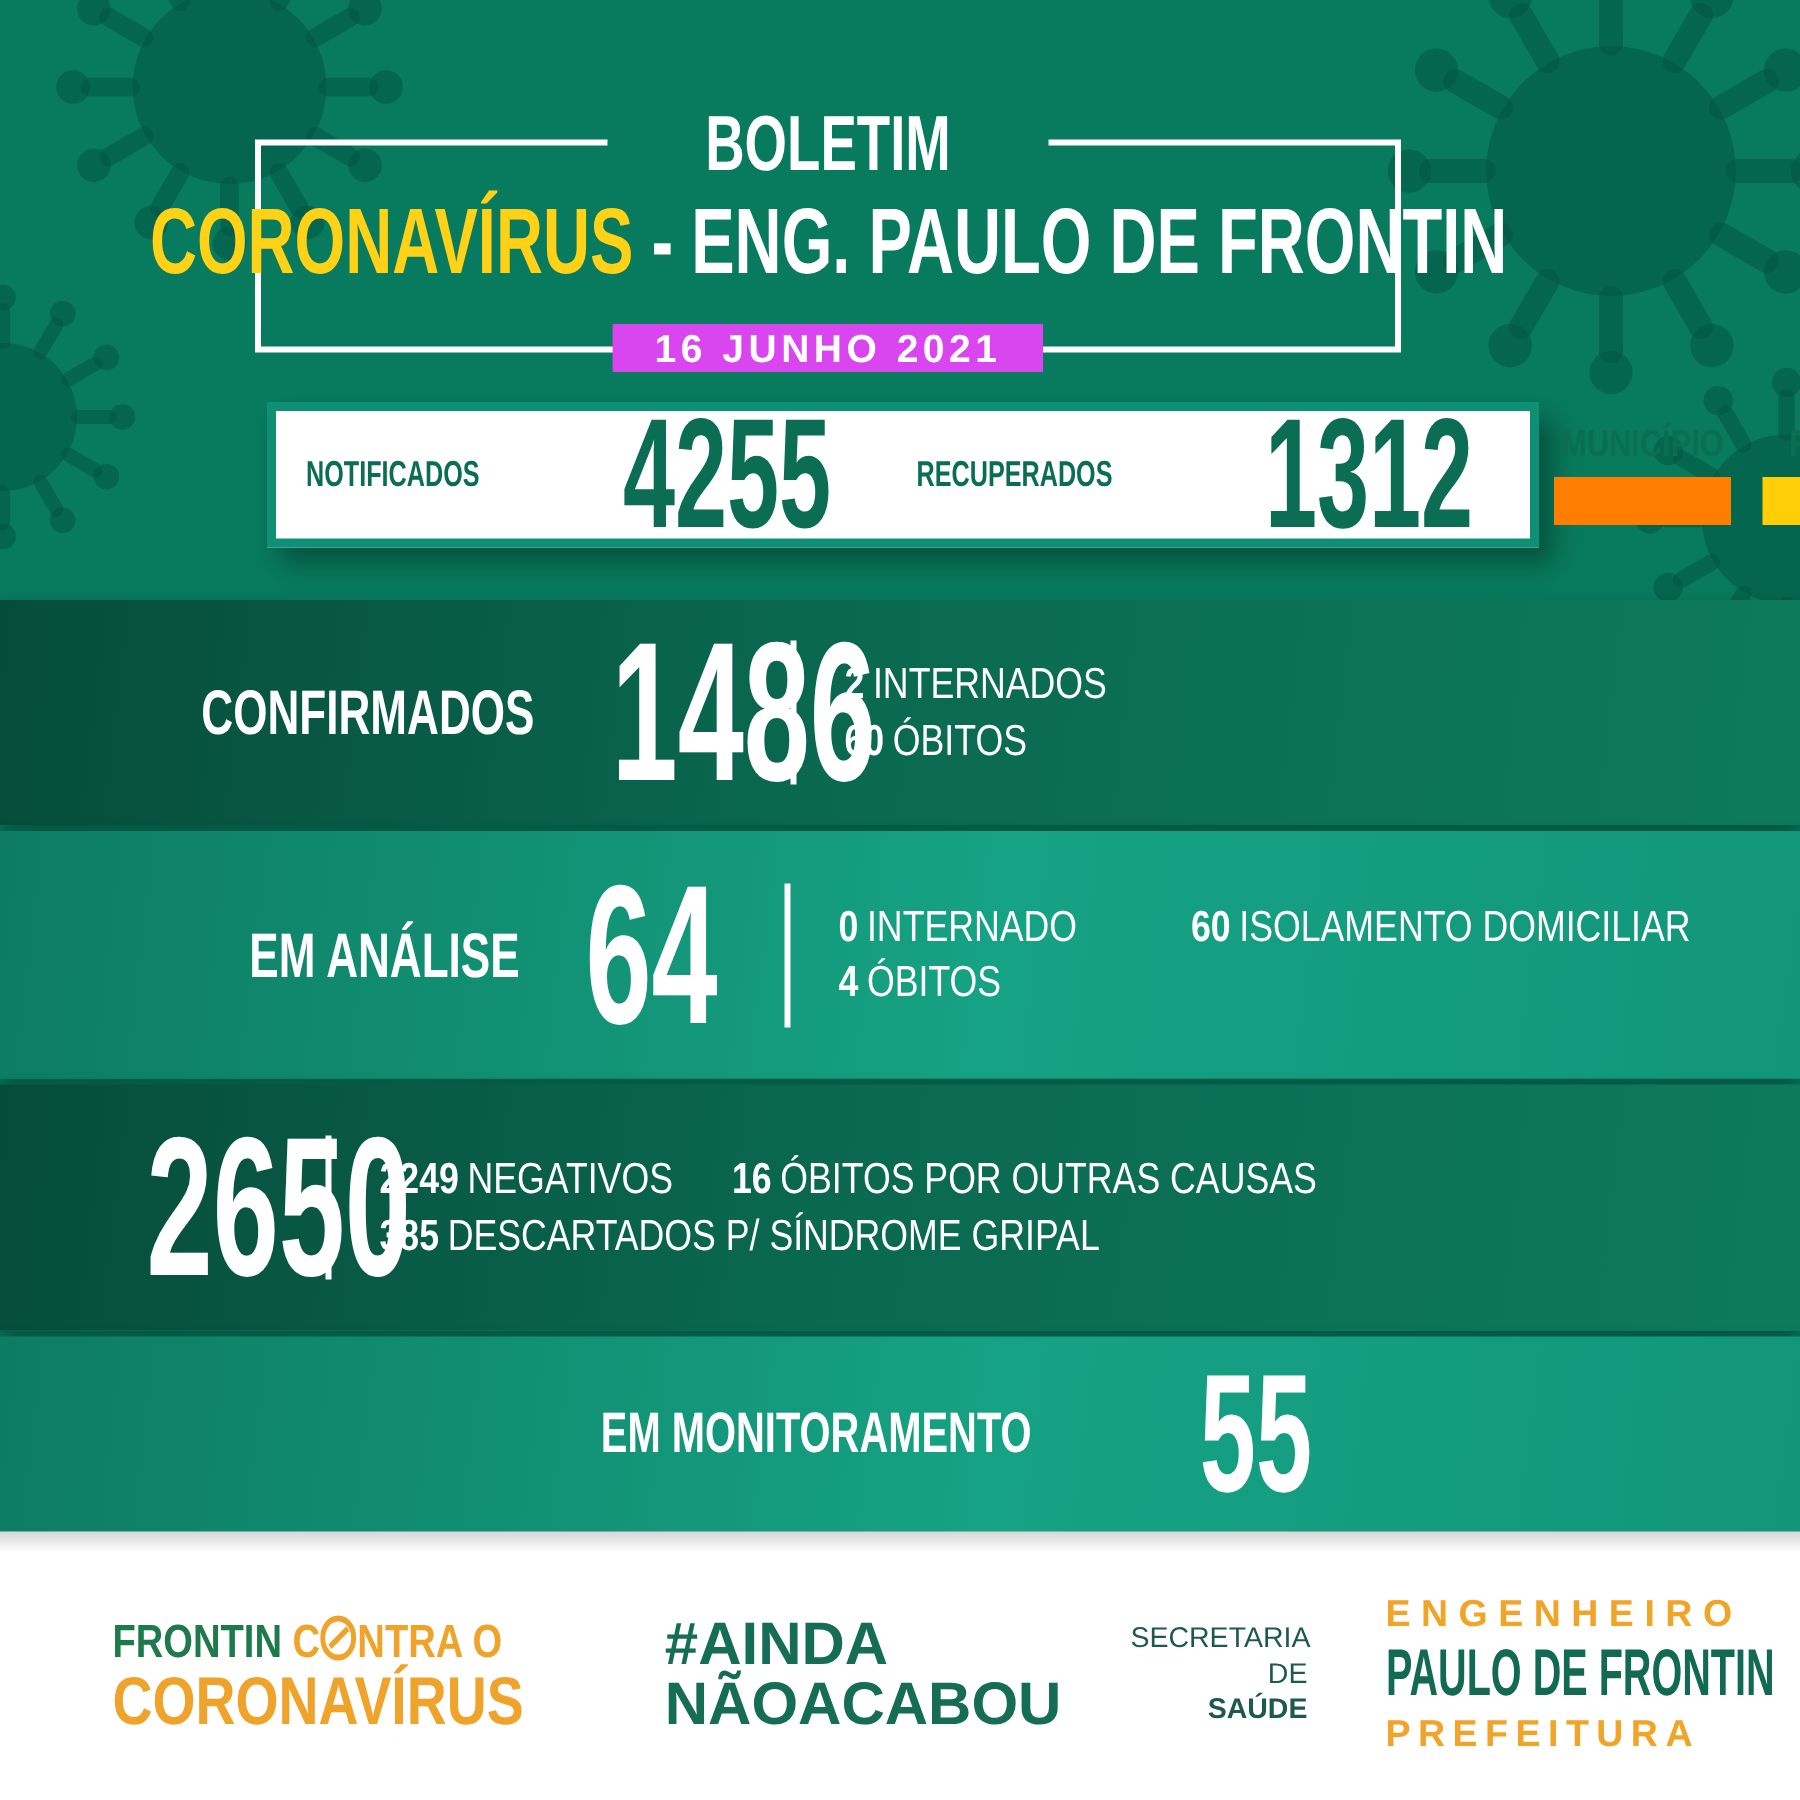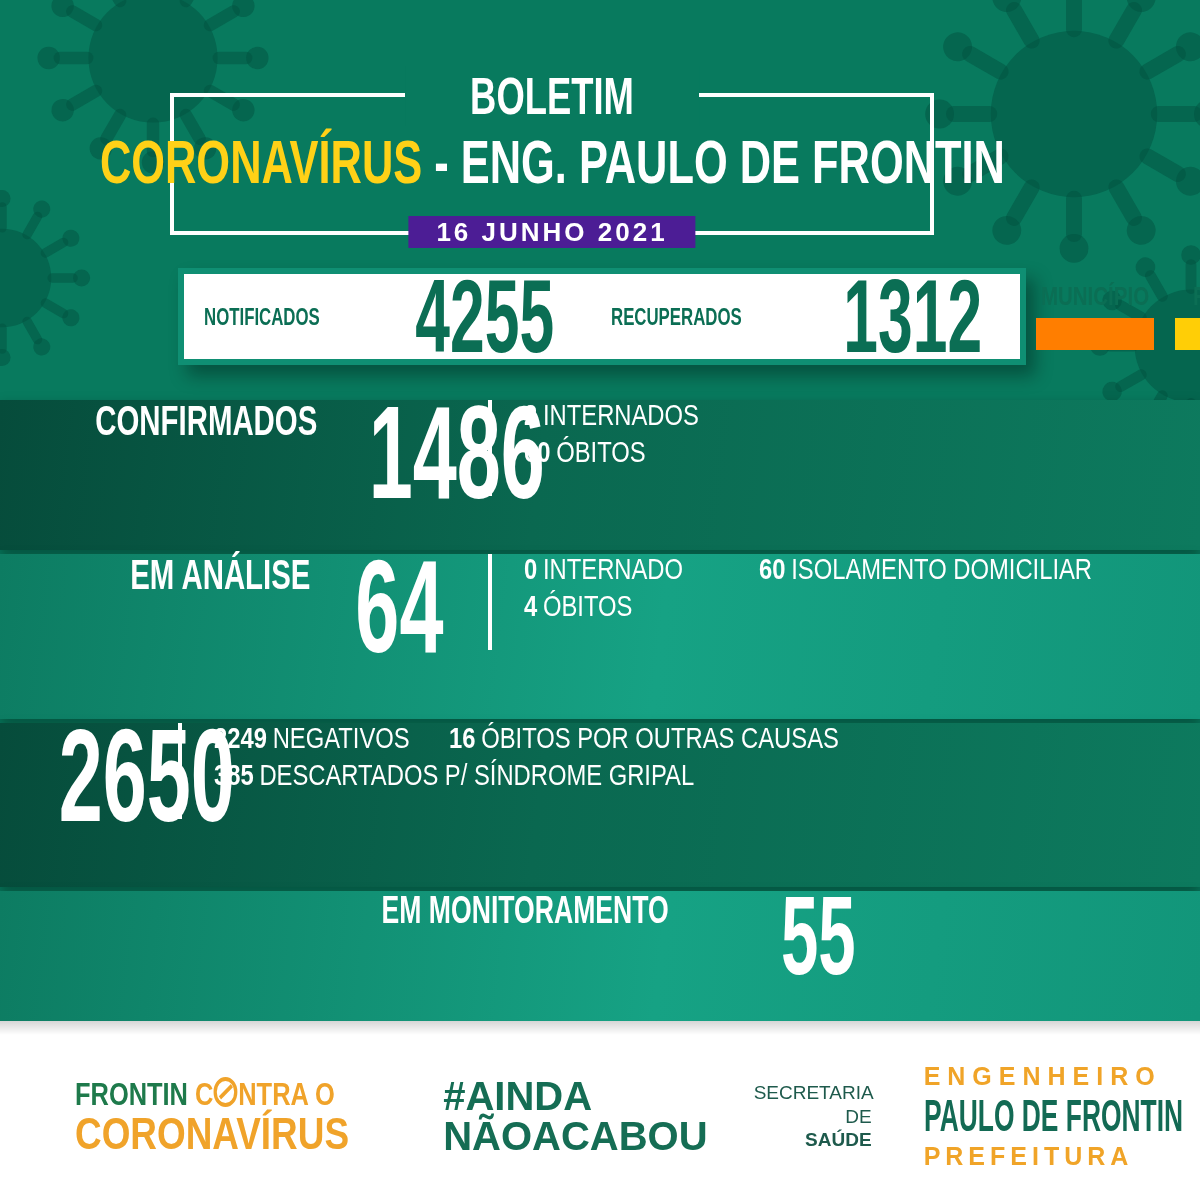--- a/index.html
+++ b/index.html
@@ -16,39 +16,39 @@
   .o-r{transform-origin:right center;}
 
   
   .top{position:relative;height:400px;}
   .hbox{position:absolute;left:170px;top:93px;width:764px;height:142px;border:4px solid #fff;
         box-sizing:border-box;display:flex;align-items:center;justify-content:center;}
   .kicker{position:absolute;top:-31px;left:50%;transform:translateX(-50%);background:#087a5e;
           padding:0 30px;color:#fff;font-size:52px;font-weight:700;line-height:60px;}
   .maintitle{font-size:62px;font-weight:700;line-height:1;color:#fff;margin-top:-4px;}
   .maintitle .hl{color:#ffd117;}
-  .datebar{position:absolute;bottom:-17px;left:50%;transform:translateX(-50%);background:#4c1d95;
+  .datebar{position:absolute;bottom:-17px;left:50%;transform:translateX(-50%);background:#d946ef;
            padding:0 28px;color:#fff;font-size:26px;font-weight:700;letter-spacing:3px;line-height:32px;white-space:nowrap;}
 
   
   .sumbox{position:absolute;left:178px;top:268px;width:848px;height:97px;background:#fff;
           border:6px solid #0f8f73;box-sizing:border-box;display:flex;align-items:center;
           padding:0 18px 0 20px;box-shadow:9px 11px 16px rgba(0,22,15,.38);}
   .sumlabel{color:#0b6e54;font-size:24px;font-weight:700;line-height:1;}
   .sumnum{color:#0b6e54;font-size:104px;font-weight:700;line-height:.8;}
   .legend{margin-left:auto;display:flex;gap:14px;align-items:flex-start;}
   .leg{display:flex;flex-direction:column;align-items:center;}
   .leg .lab{color:#0b6e54;font-size:25px;font-weight:700;line-height:1;}
   .leg .bar{width:118px;height:32px;margin-top:9px;}
   .bar-municipio{background:#ff7e00;}
   .bar-regiao{background:#ffce06;}
 
   
-  .band{position:relative;display:flex;align-items:flex-start;color:#fff;z-index:1;
-        box-shadow:0 6px 12px rgba(0,15,10,.35);}
+  .band{position:relative;display:flex;align-items:center;color:#fff;z-index:1;
+        box-shadow:0 6px 12px rgba(0,15,10,.35);padding-left:39px;}
   .band.dark{background:linear-gradient(97deg,#064c3b 0%,#0a6850 45%,#0d7a5e 100%);}
   .band.light{background:linear-gradient(97deg,#0d7c62 0%,#16a284 55%,#12967a 100%);}
   .band+.band{margin-top:4px;}
   .b1{height:150px;margin-top:0;}
   .b2{height:165px;}
   .b3{height:164px;}
   .b4{height:130px;justify-content:center;}
   .band-label{width:310px;text-align:right;font-size:42px;font-weight:700;line-height:1;}
   .band-value{width:178px;text-align:center;font-size:132px;font-weight:700;line-height:.8;}
   .band-divider{width:4px;height:96px;background:#fff;margin-left:0;}

